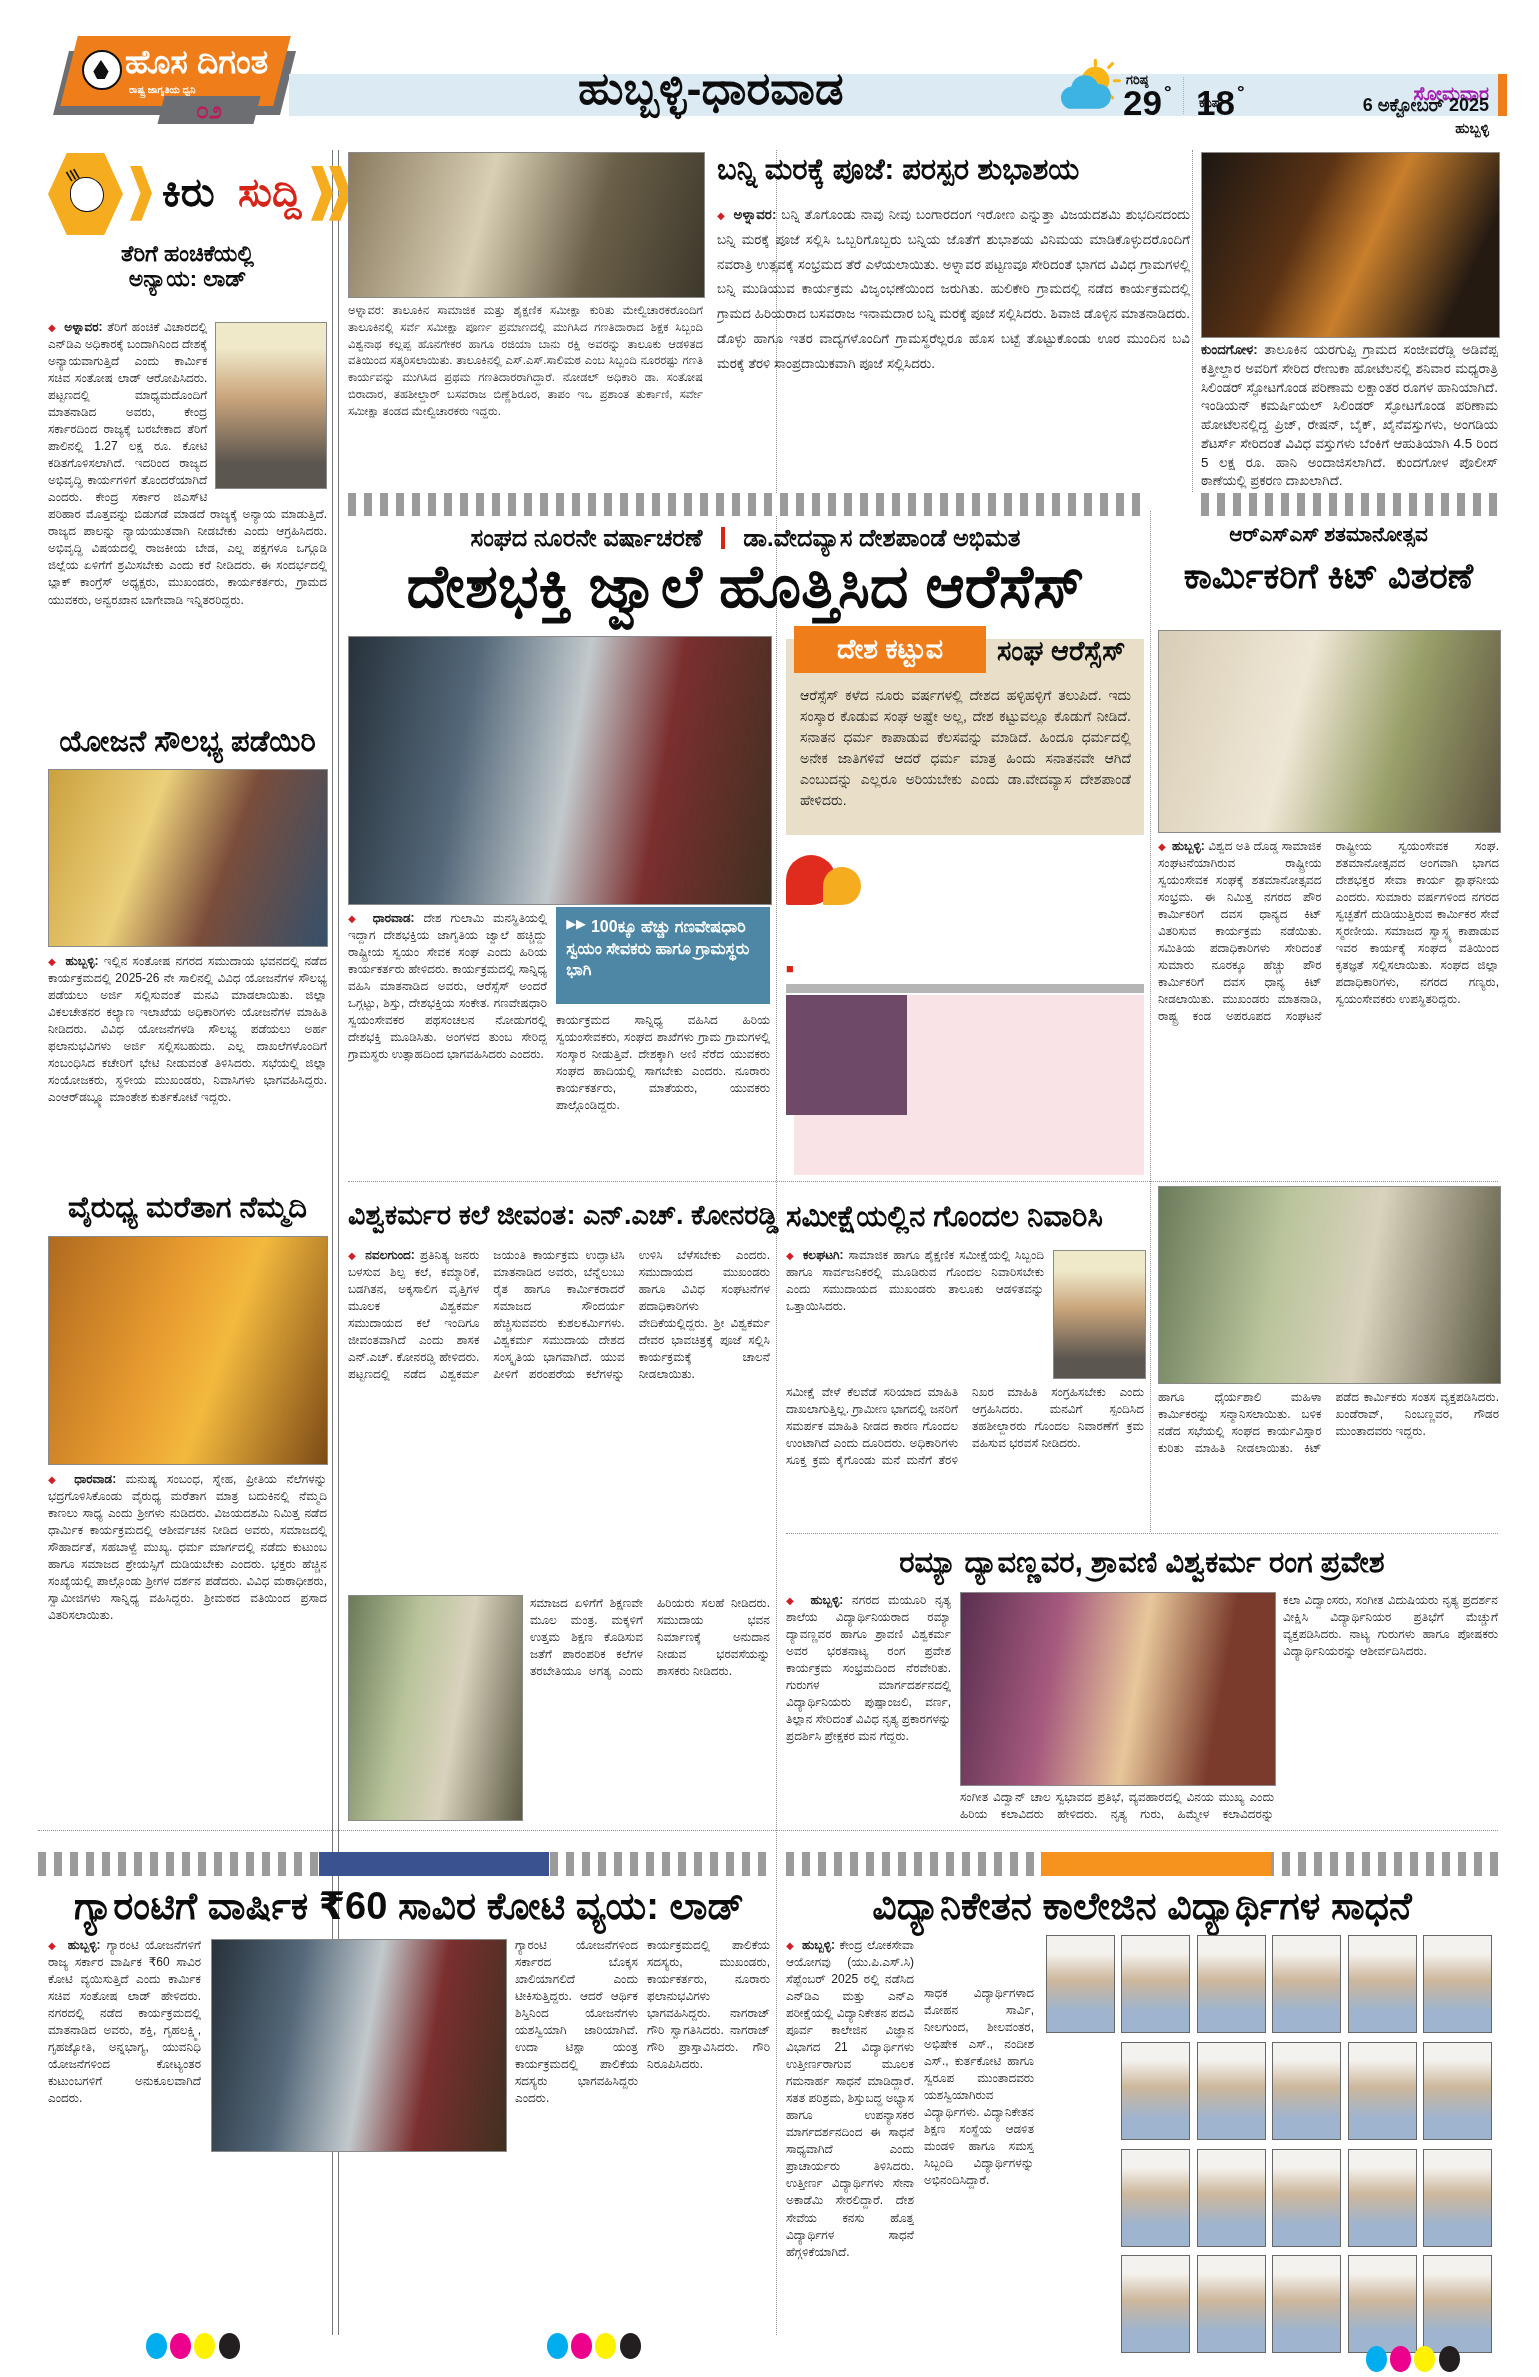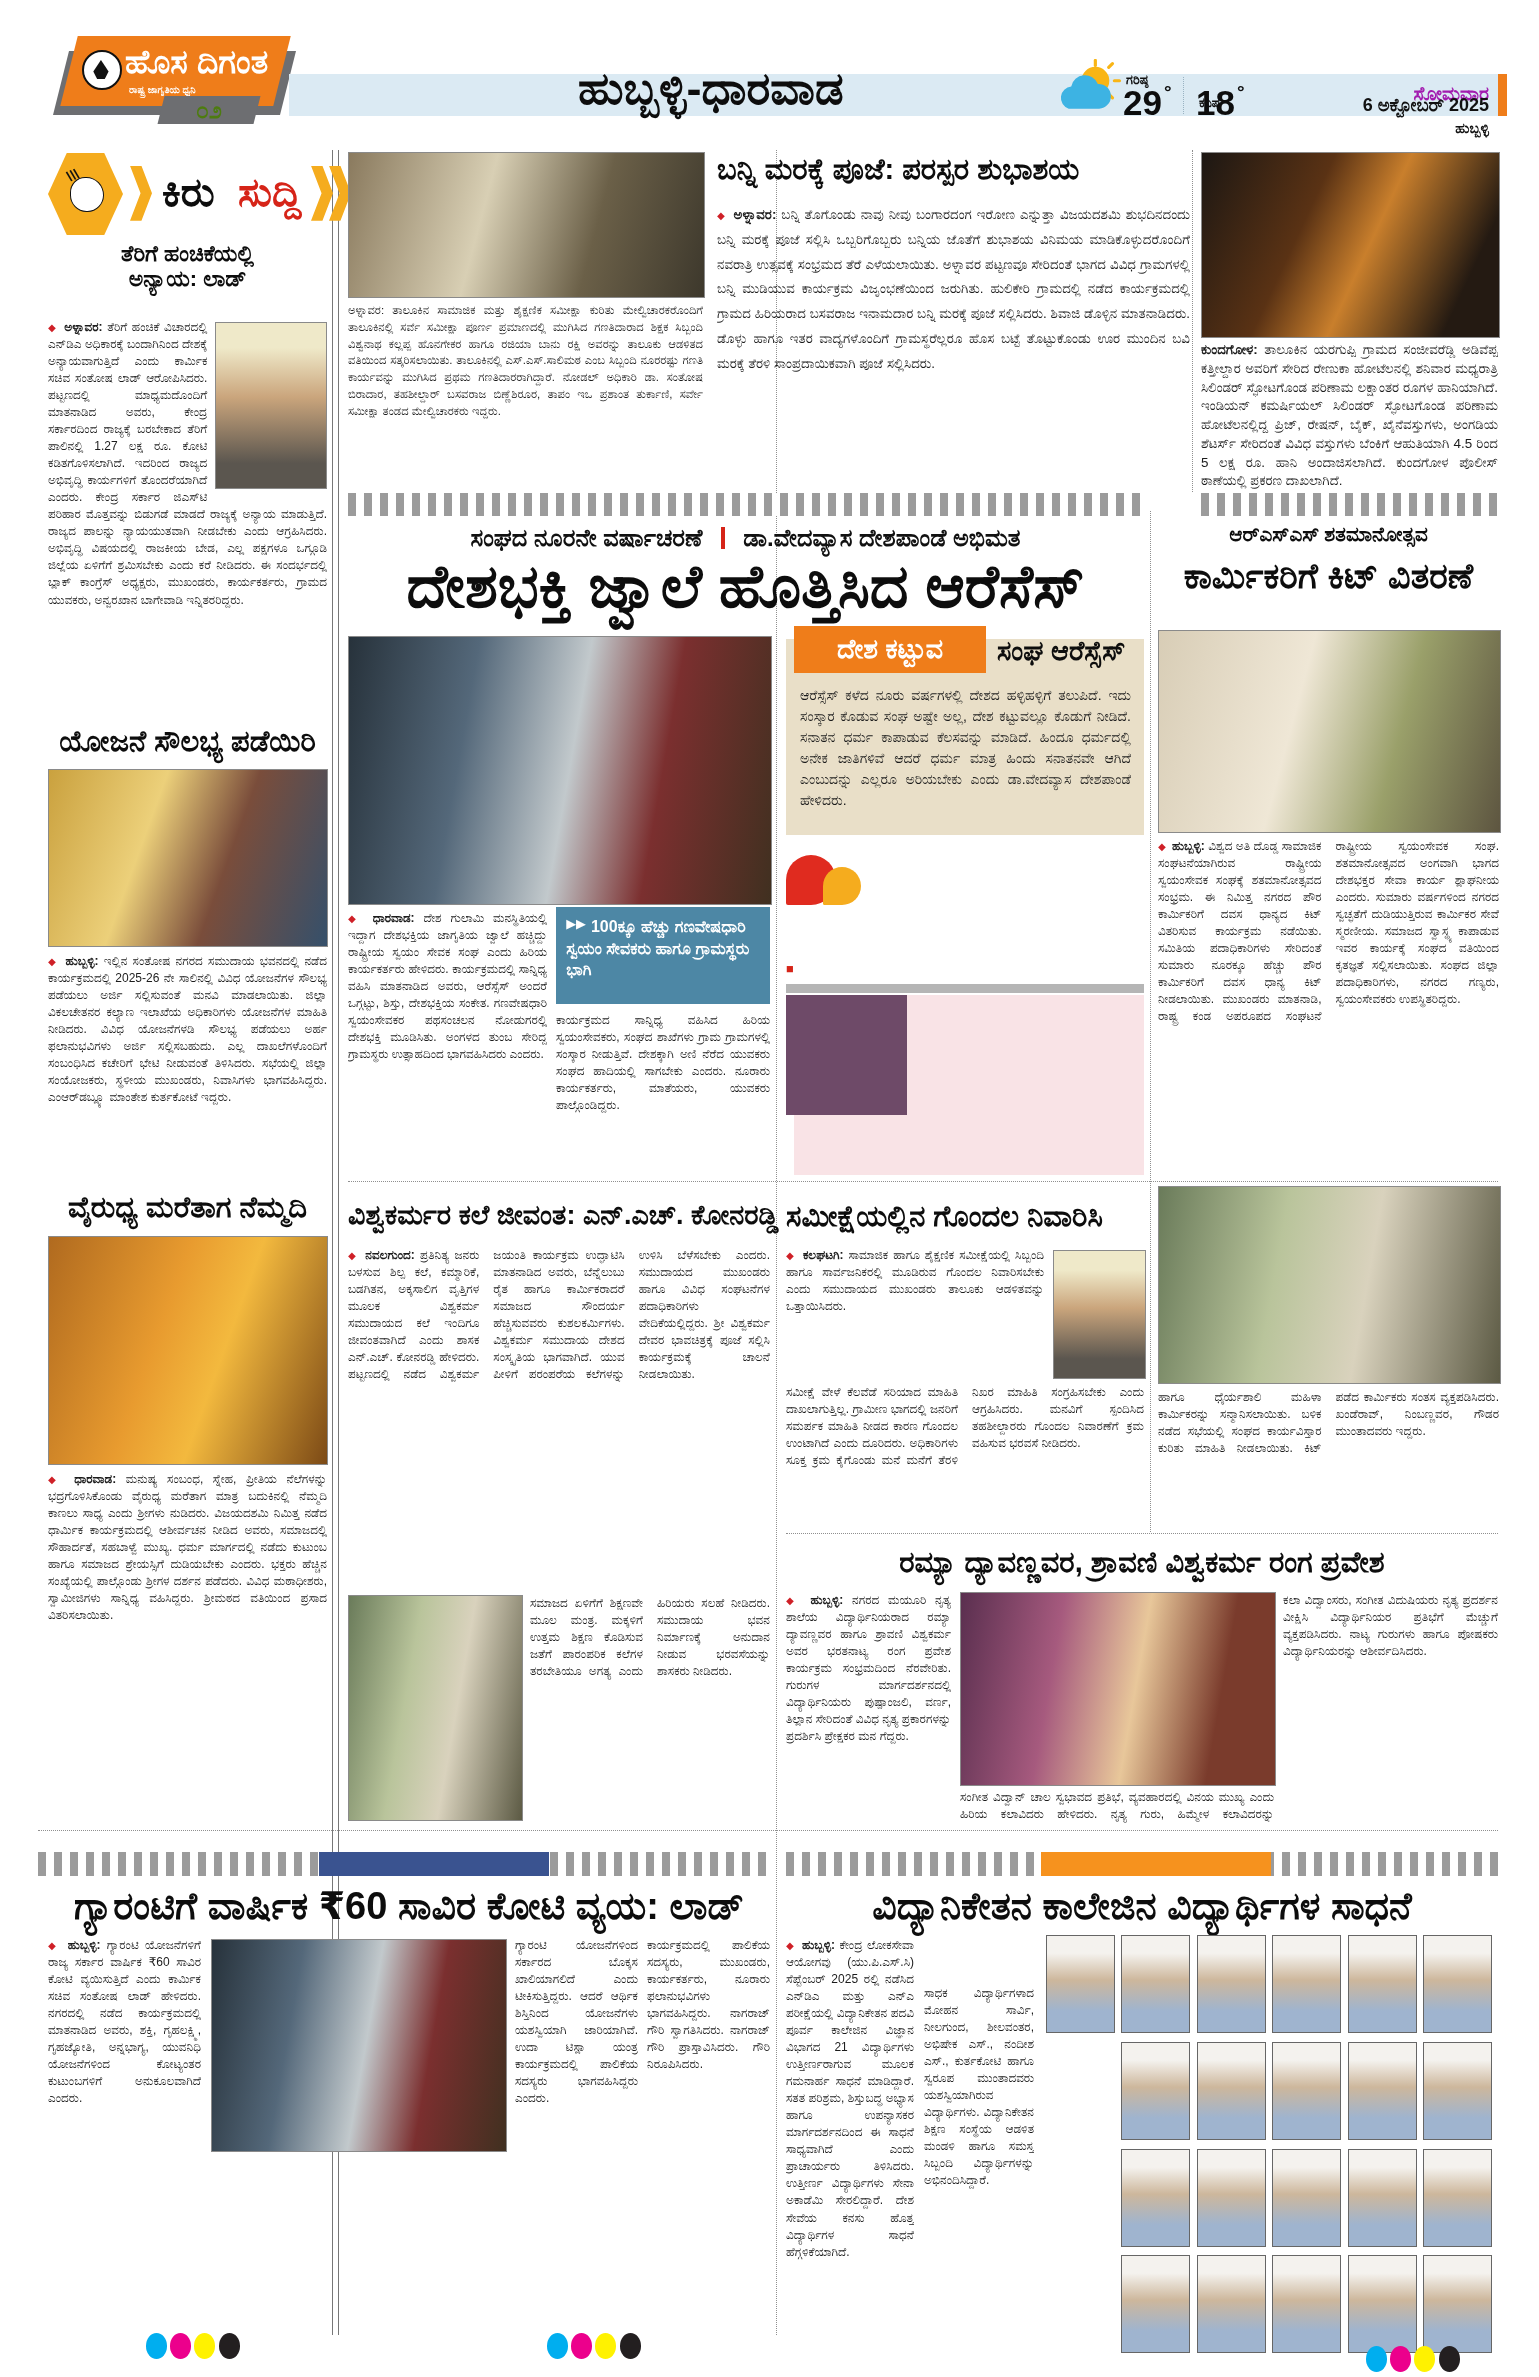--- a/index.html
+++ b/index.html
@@ -40,21 +40,21 @@
 
   <div class="abs skew" style="left:61px;top:51px;width:227px;height:64px;background:#6d6e71;"></div>
   <div class="abs skew" style="left:69px;top:36px;width:213px;height:70px;background:#ef7d1a;"></div>
   <div class="abs" style="left:78px;top:41px;width:198px;height:64px;">
     <span style="position:absolute;left:3.8px;top:9px;width:36px;height:36px;border-radius:50%;background:#fff;border:2.6px solid #111;"></span>
     <span style="position:absolute;left:15.3px;top:19px;width:15.3px;height:19px;background:#111;clip-path:polygon(50% 0,100% 60%,75% 100%,25% 100%,0 60%);"></span>
     <span class="hl" style="position:absolute;left:47px;top:2.6px;font-size:33px;color:#fff;white-space:nowrap;">ಹೊಸ ದಿಗಂತ</span>
     <span style="position:absolute;left:51px;top:43px;font-size:9.6px;color:#fff;font-weight:700;">ರಾಷ್ಟ್ರ ಜಾಗೃತಿಯ ಧ್ವನಿ</span>
   </div>
   <div class="abs skew" style="left:161px;top:96px;width:96px;height:28px;background:#6d6e71;"></div>
-  <div class="abs ctr hl" style="left:161px;top:96px;width:96px;font-size:23px;color:#4d7c0f;line-height:28px;">೦೨</div>
+  <div class="abs ctr hl" style="left:161px;top:96px;width:96px;font-size:23px;color:#be185d;line-height:28px;">೦೨</div>
 
   <div class="abs" style="left:289px;top:74px;width:1210px;height:42px;background:#dbeaf3;"></div>
   <div class="abs" style="left:1498px;top:74px;width:9px;height:42px;background:#ef7d1a;"></div>
   <div class="abs hl" style="left:578px;top:64px;font-size:45px;white-space:nowrap;">ಹುಬ್ಬಳ್ಳಿ-ಧಾರವಾಡ</div>
 
   <div class="abs" style="left:1056px;top:59px;width:66px;height:60px;">
     <svg width="66" height="60" viewBox="0 0 104 94">
       <circle cx="62" cy="34" r="22" fill="#f9b515"></circle>
       <g stroke="#f9b515" stroke-width="5" stroke-linecap="round">
         <line x1="62" y1="2" x2="62" y2="10"></line>

